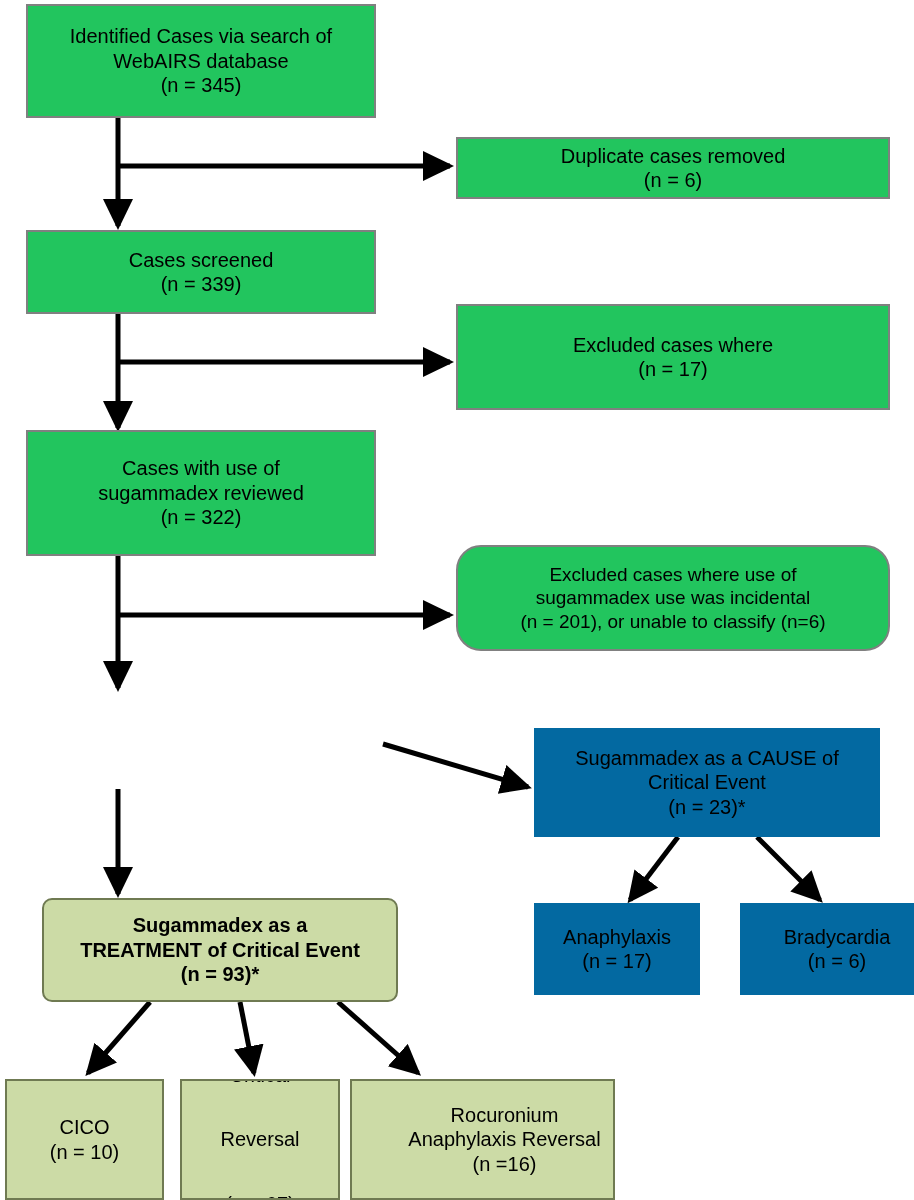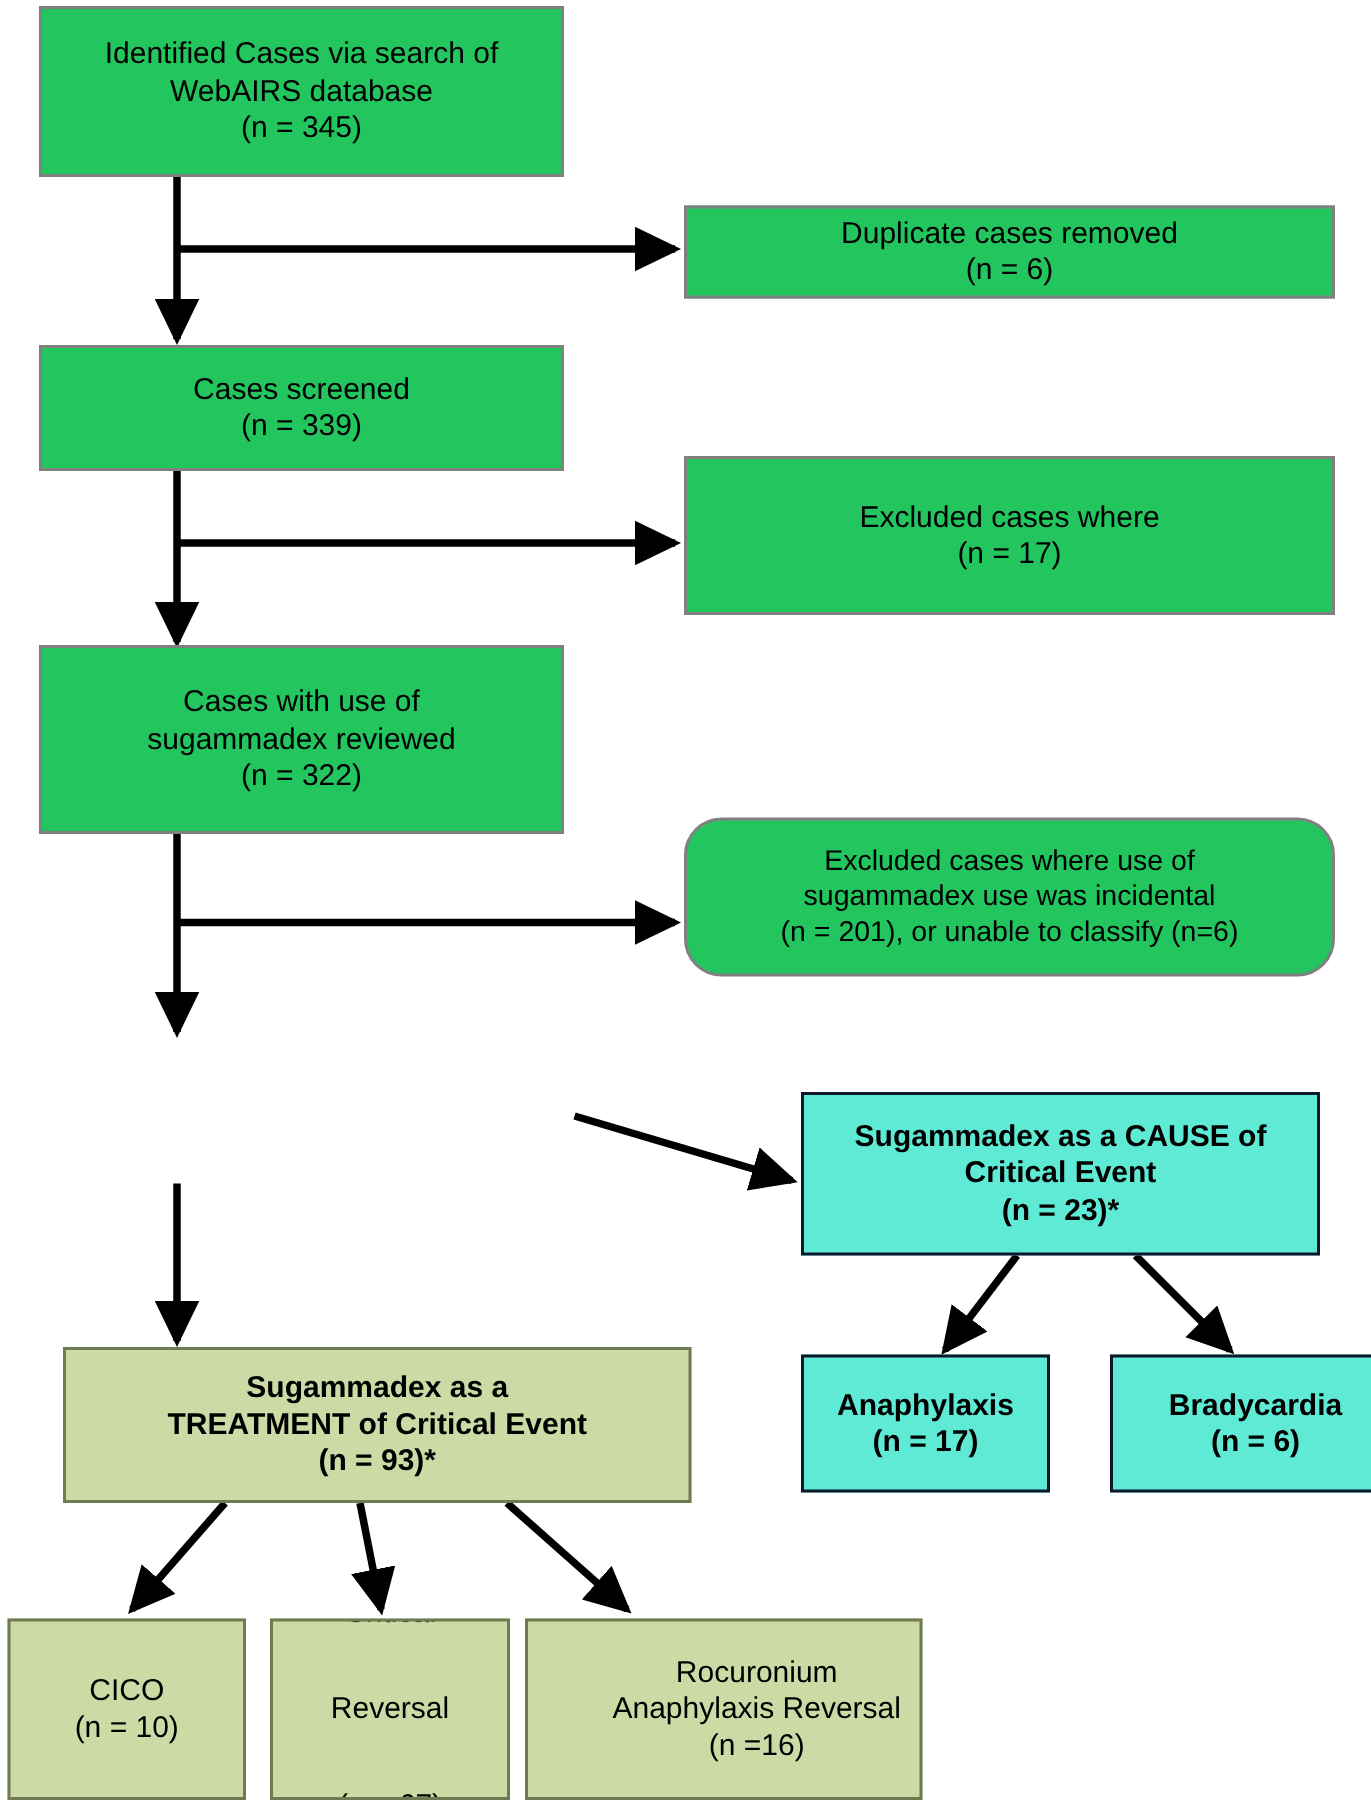--- a/index.html
+++ b/index.html
@@ -42,23 +42,23 @@
   .node.plain {
     background: #22c55e;
     border: 2px solid #808080;
   }
   .node.treatment {
     background: #ccdba6;
     border: 2px solid #6f7a52;
     font-weight: bold;
   }
   .node.cause {
-    background: #5eead4;
-    border: 2px solid #0f172a;
-    font-weight: bold;
+    background: #0369a1;
+    border: 2px solid #0369a1;
+    font-weight: normal;
   }
   .node .line {
     display: block;
     white-space: nowrap;
   }
   .fs20 { font-size: 20px; }
   .fs19 { font-size: 19px; }
 </style>
 </head>
 <body>
@@ -144,21 +144,21 @@
   <div class="node cause" style="left:534px; top:903px; width:166px; height:92px;">
     <span class="line fs20">Anaphylaxis</span>
     <span class="line fs20">(n = 17)</span>
   </div>
 
   <div class="node cause" style="left:740px; top:903px; width:194px; height:92px;">
     <span class="line fs20">Bradycardia</span>
     <span class="line fs20">(n = 6)</span>
   </div>
 
-  <div class="node treatment" style="left:42px; top:898px; width:419px; height:104px;">
+  <div class="node treatment" style="left:42px; top:898px; width:356px; height:104px;border-radius:10px;">
     <span class="line fs20">Sugammadex as a</span>
     <span class="line fs20">TREATMENT of Critical Event</span>
     <span class="line fs20">(n = 93)*</span>
   </div>
 
   <div class="node treatment" style="left:5px; top:1079px; width:159px; height:121px; font-weight:normal;">
     <span class="line fs20">CICO</span>
     <span class="line fs20">(n = 10)</span>
   </div>
 

